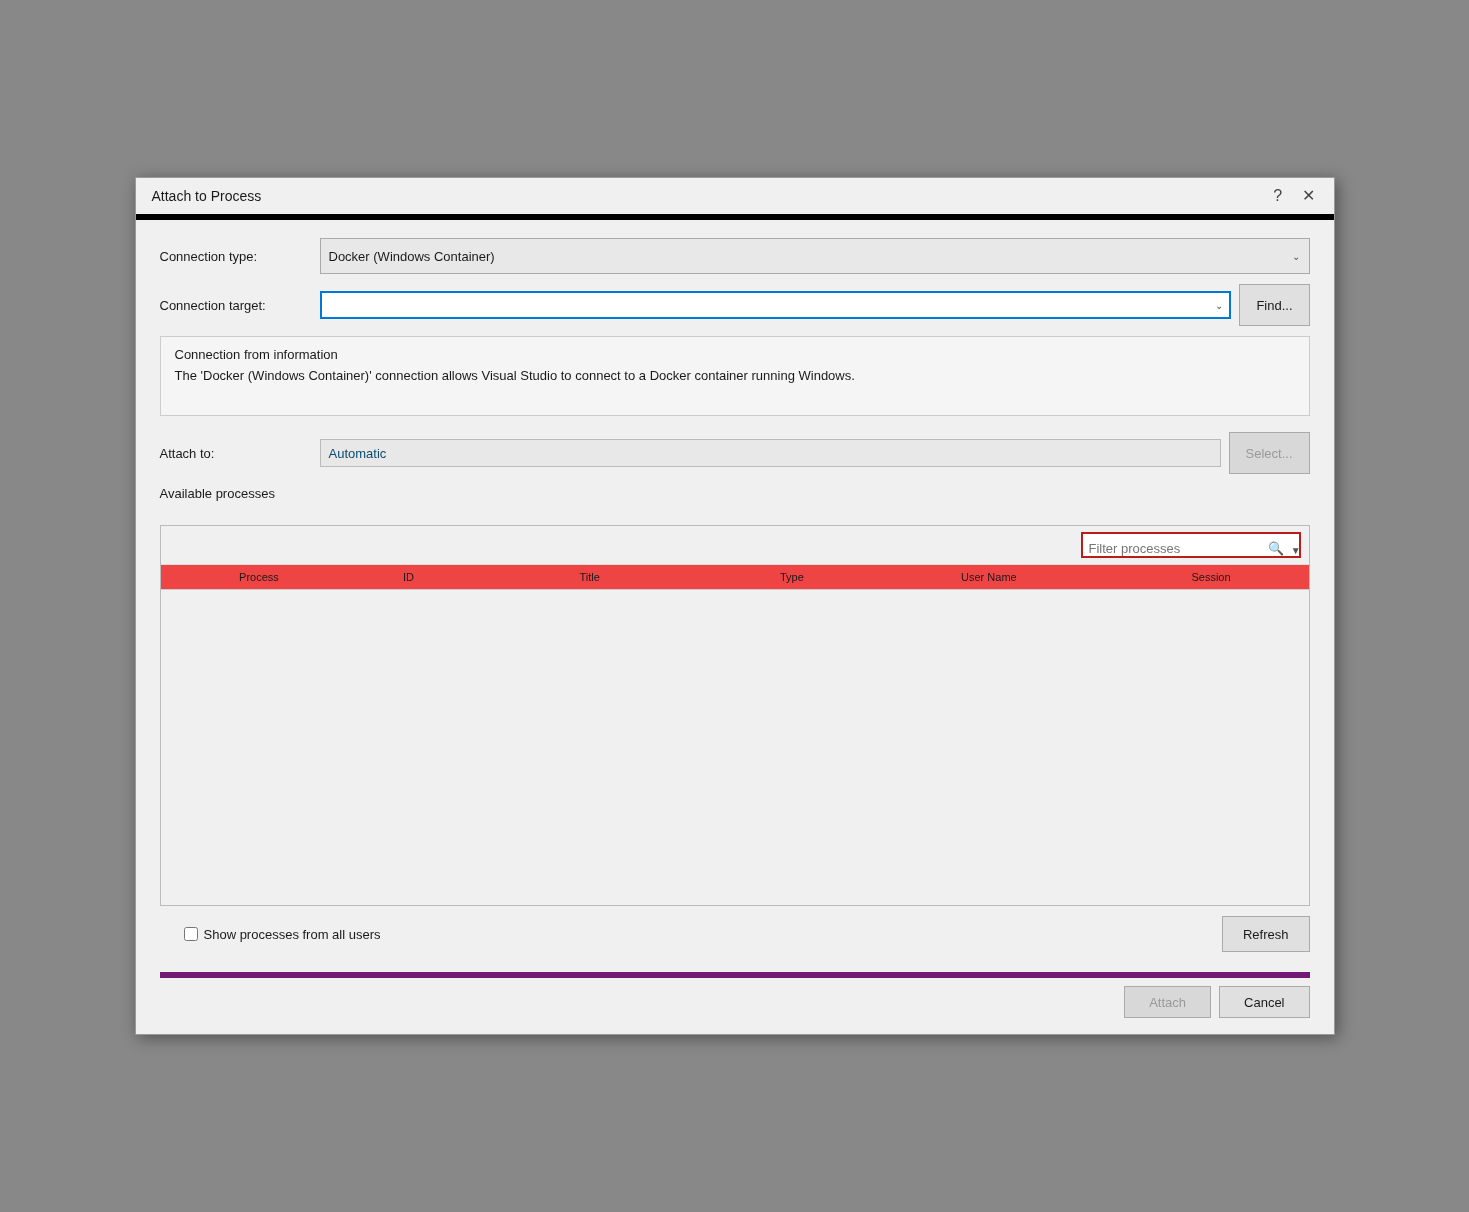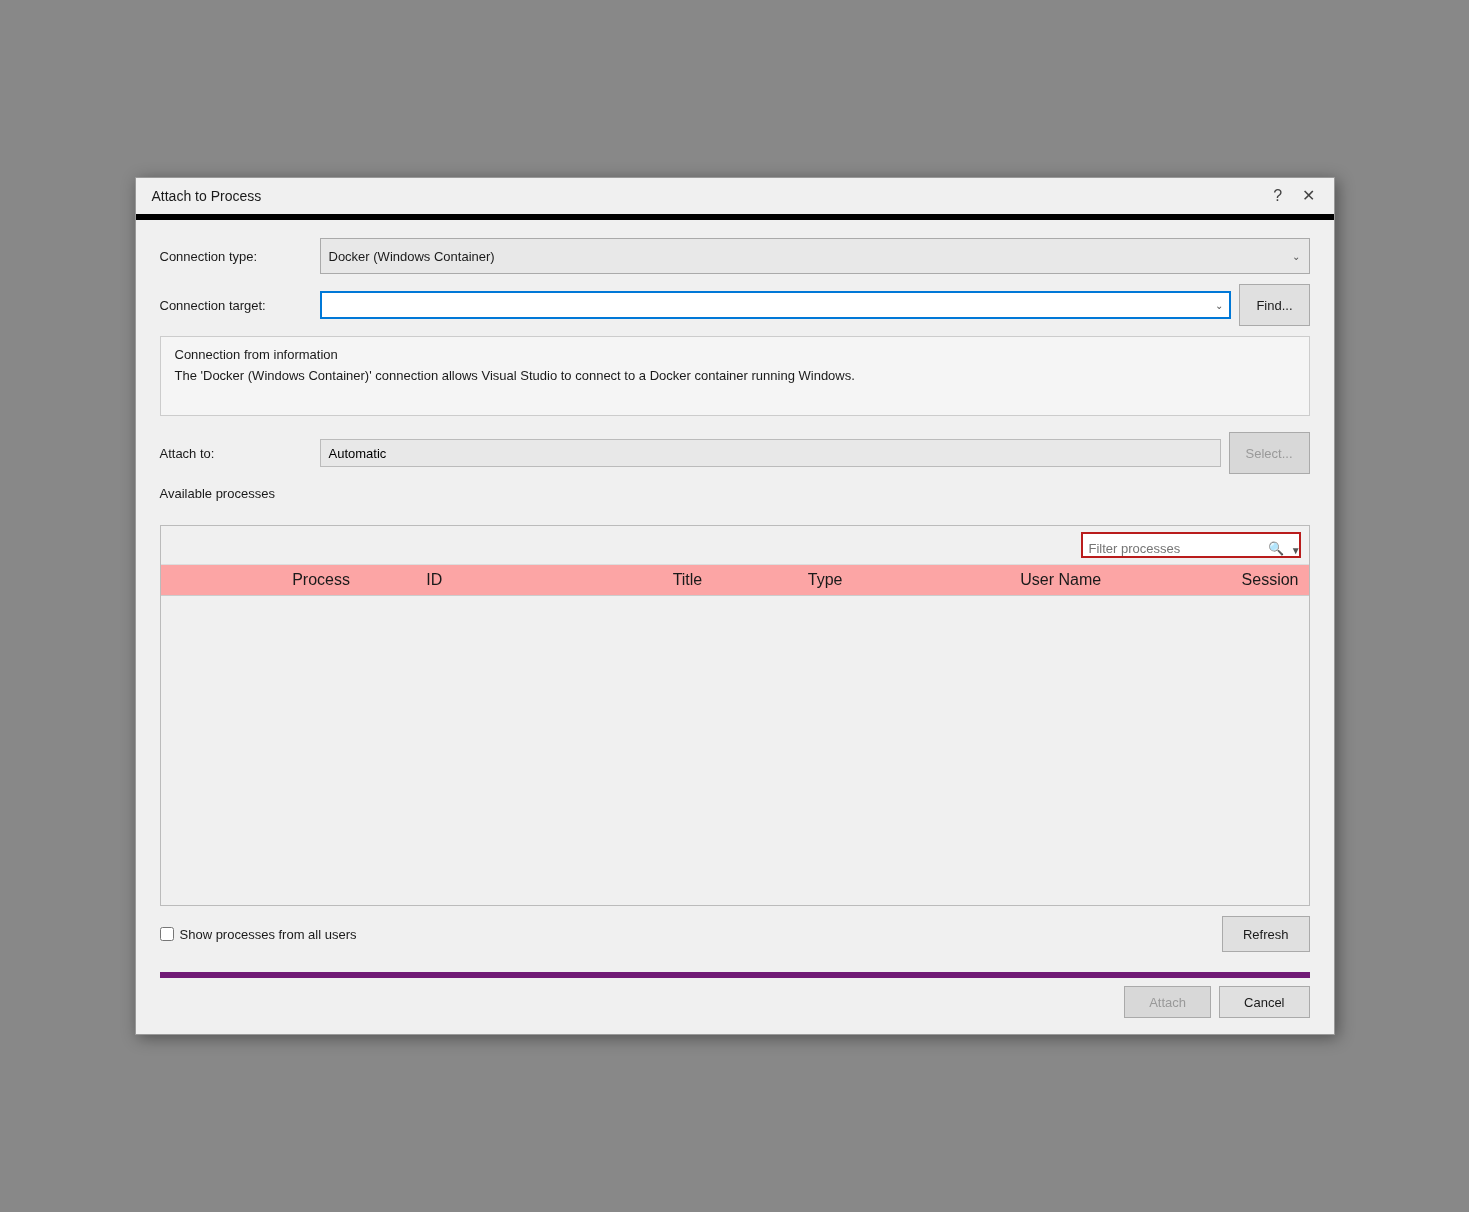--- a/index.html
+++ b/index.html
@@ -146,21 +146,21 @@
       flex-shrink: 0;
     }
     .attach-field {
       flex: 1;
       height: 28px;
       background: #e8e8e8;
       border: 1px solid #bbb;
       padding: 0 8px;
       display: flex;
       align-items: center;
-      color: #000000;
+      color: #0c4a6e;
       font-size: 13px;
     }
     .available-section {
       margin-bottom: 10px;
     }
     .available-label {
       font-size: 13px;
       margin-bottom: 24px;
     }
     .processes-container {
@@ -201,44 +201,45 @@
       cursor: pointer;
       font-size: 10px;
       color: #555;
       padding: 0 2px;
     }
     .process-table {
       width: 100%;
       border-collapse: collapse;
     }
     .process-table th {
-      text-align: right;
+      text-align: center;
       padding: 6px 10px;
       font-weight: 400;
-      font-size: 16px;
+      font-size: 11px;
       border-bottom: 1px solid #ccc;
-      background: #fca5a5;
+      background: #ef4444;
       color: #1a1a1a;
     }
     .table-body-area {
       min-height: 340px;
       background: #f0f0f0;
     }
     .bottom-bar {
       display: flex;
       align-items: center;
       justify-content: space-between;
       padding: 10px 0 4px 0;
     }
     .checkbox-label {
       display: flex;
       align-items: center;
       gap: 6px;
       cursor: pointer;
       font-size: 13px;
+      margin-left: 24px;
     }
     .checkbox-label input[type="checkbox"] {
       width: 14px;
       height: 14px;
       cursor: pointer;
     }
     .action-buttons {
       display: flex;
       gap: 8px;
       margin-top: 16px;

